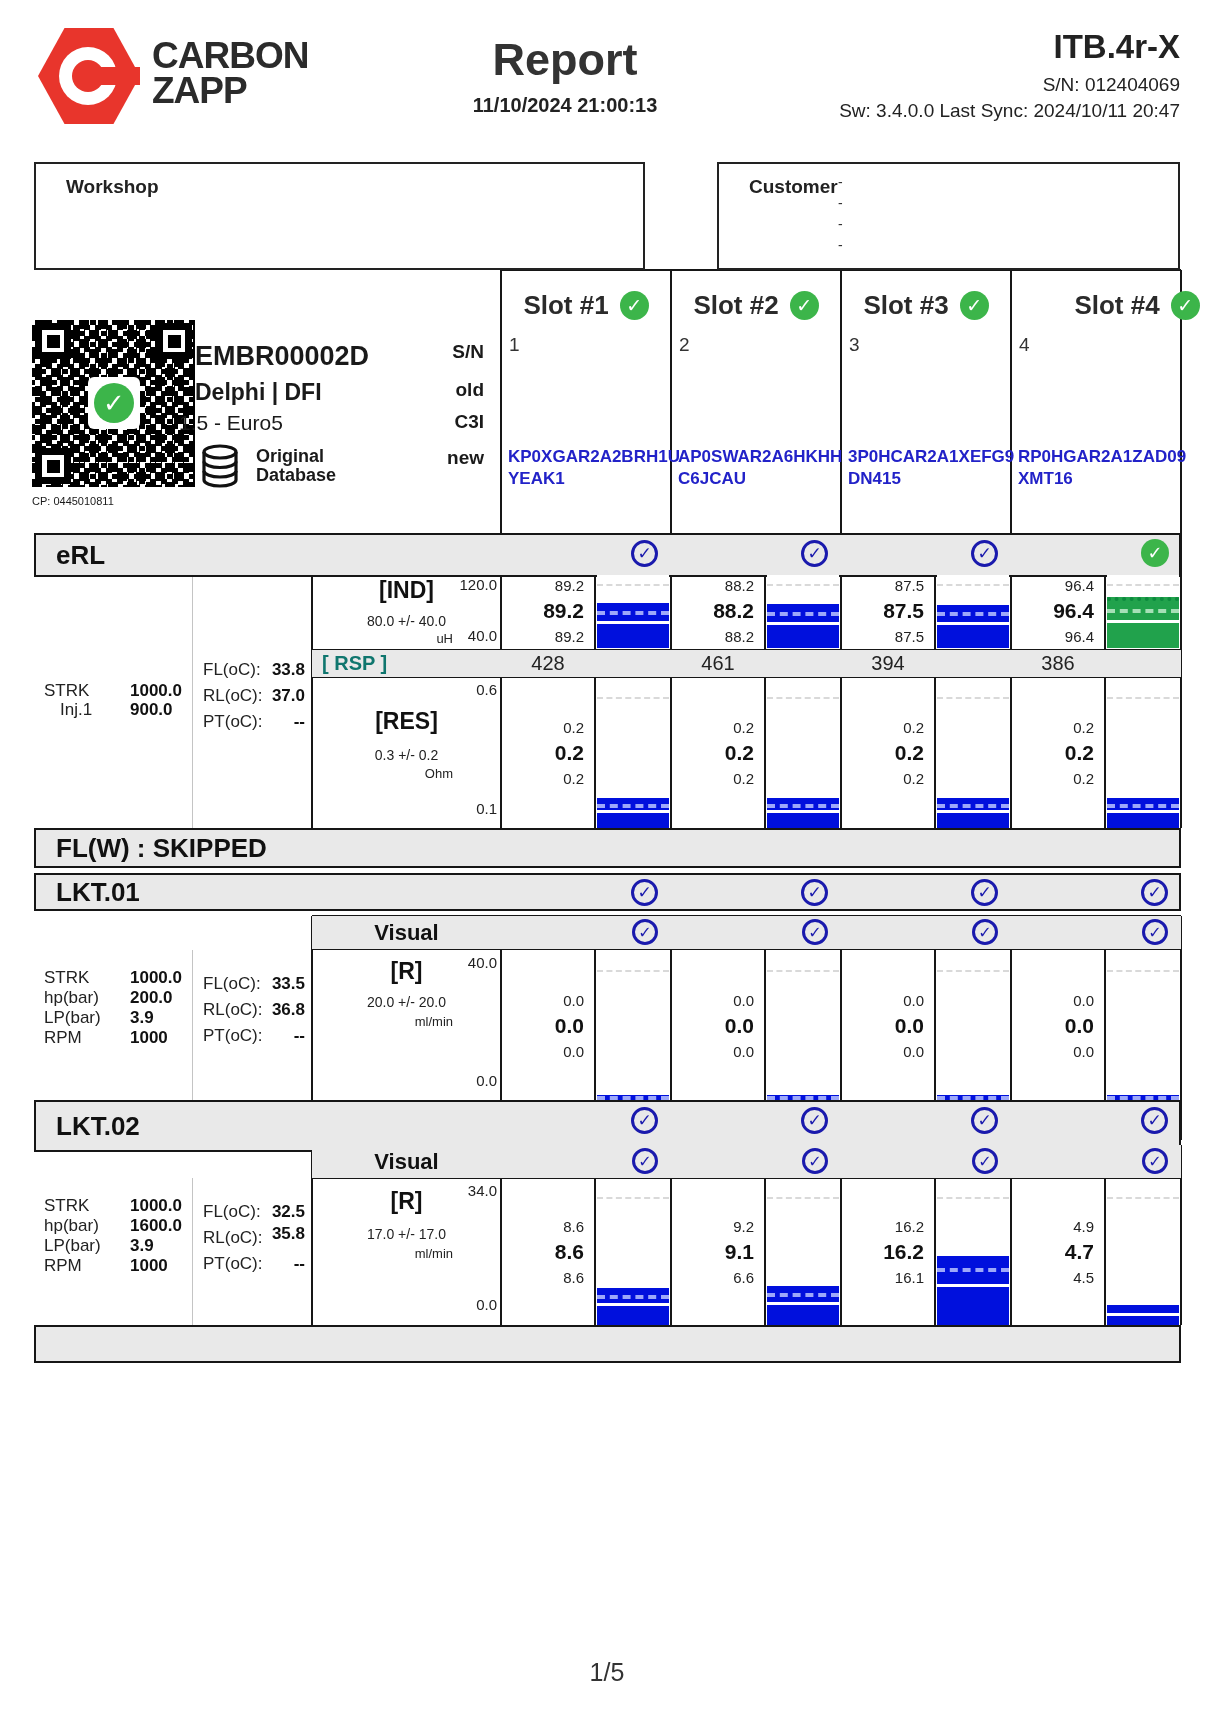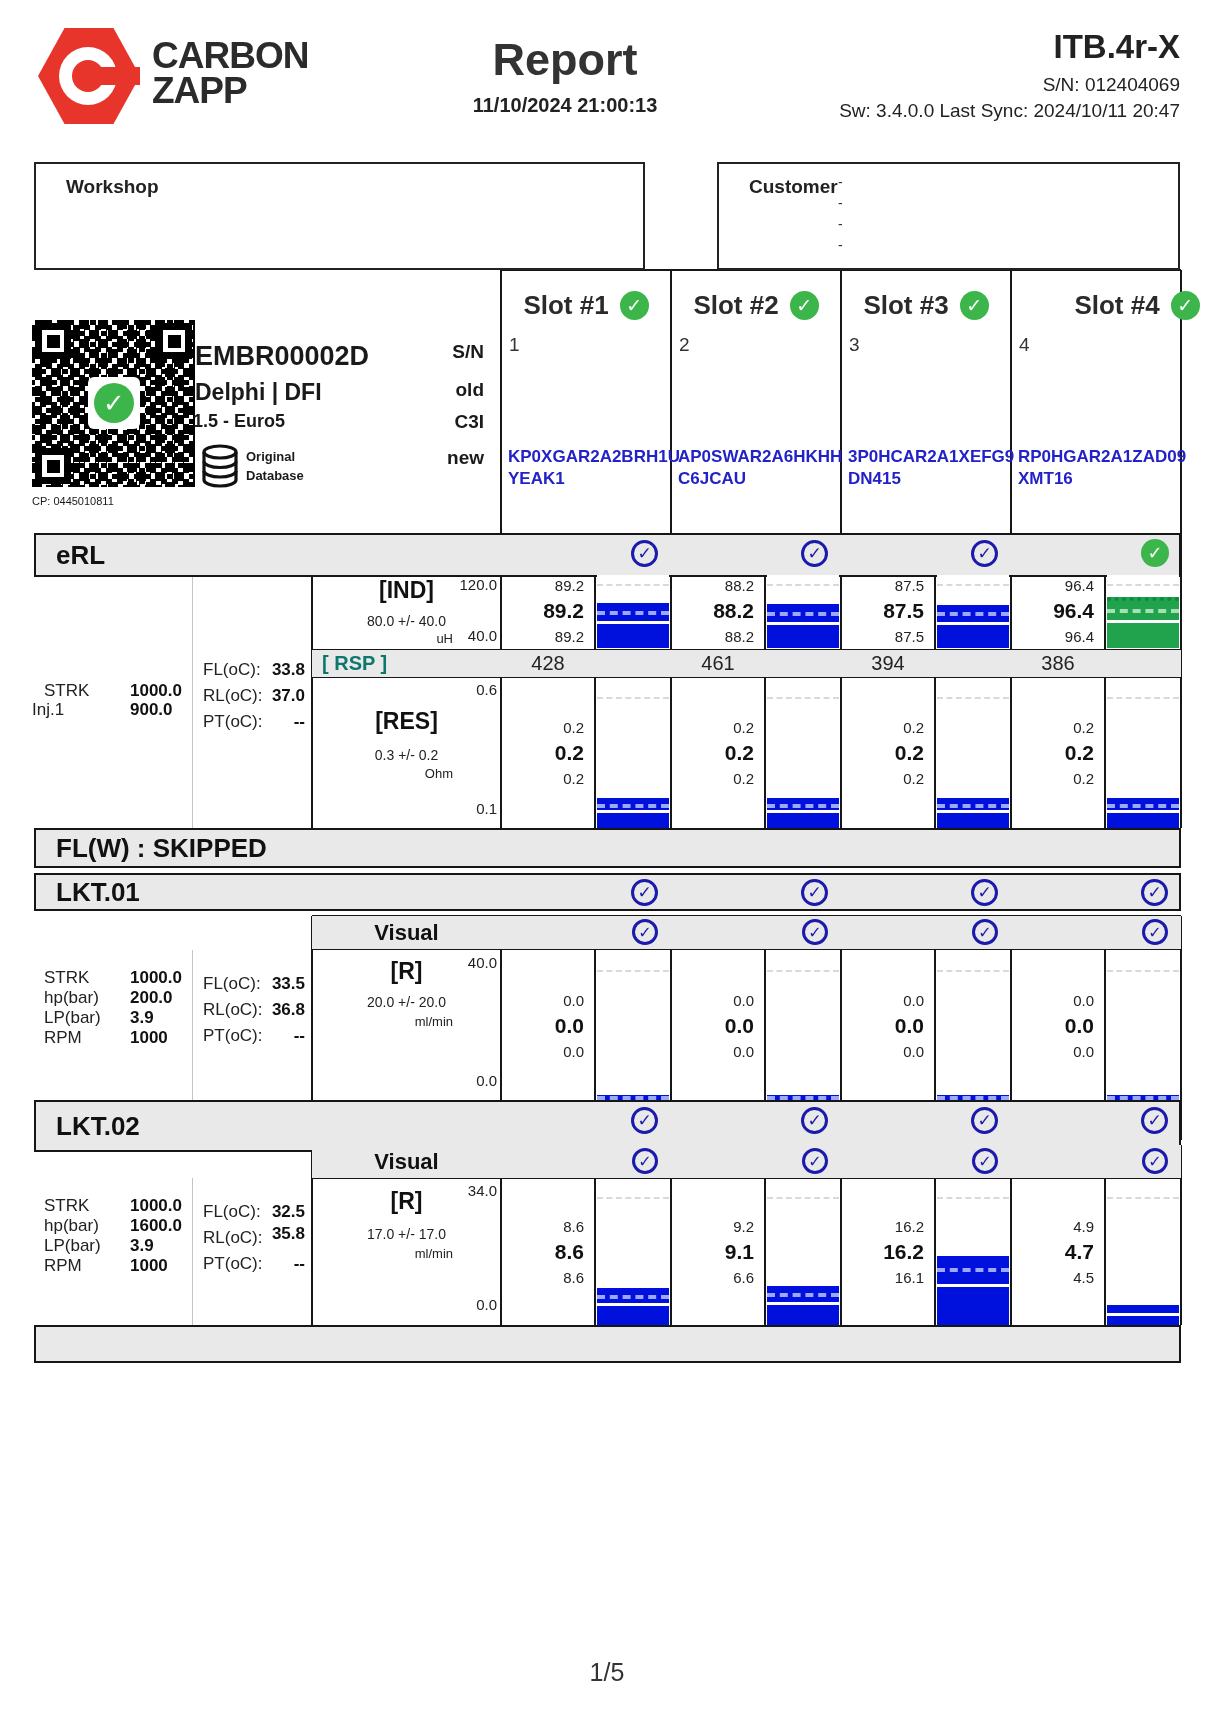--- a/index.html
+++ b/index.html
@@ -37,22 +37,22 @@
 
   
   .ckg{display:inline-flex;align-items:center;justify-content:center;background:#3cb54a;color:#fff;border-radius:50%;font-weight:bold;width:29px;height:29px;font-size:19px}
   .ckb{display:inline-flex;align-items:center;justify-content:center;border:3px solid #1a1aad;color:#1a1aad;border-radius:50%;font-weight:900;width:27px;height:27px;font-size:17px;background:#e9e9e9}
   .s40{width:40px;height:40px;font-size:26px}
   .s26{width:26px;height:26px;font-size:16px}
 
   
   .embr{left:195px;top:341px;font-size:27px;font-weight:bold}
   .ibrand{left:195px;top:379px;font-size:23px;font-weight:bold}
-  .iengine{left:193px;top:411px;font-size:18px;font-weight:bold}
-  .dbtxt{left:246px;top:447px;font-size:13px;font-weight:bold;line-height:19px}
+  .iengine{left:179px;top:411px;font-size:21px;font-weight:normal}
+  .dbtxt{left:256px;top:447px;font-size:18px;font-weight:bold;line-height:19px}
   .cp{left:32px;top:495px;font-size:11px}
   .sncol{left:312px;width:172px;text-align:right;font-size:19px;font-weight:bold}
 
   
   .shead{top:290px;width:170px;display:flex;justify-content:center;align-items:center;gap:11px;font-size:26px;font-weight:bold;color:#2b2b2b}
   .snum{top:334px;font-size:19px;color:#333}
   .scode{top:446px;width:164px;font-size:17px;font-weight:bold;color:#2222c8;line-height:22px}
 
   
   .bar-section{position:absolute;left:34px;width:1147px;background:#e9e9e9;border:2px solid #161616;display:flex;align-items:center}
@@ -220,21 +220,21 @@
 <div class="bar-section" style="top:533px;height:44px">
   <span class="t">eRL</span>
 </div>
 <span class="ckb abs" style="left:631px;top:540px">✓</span>
 <span class="ckb abs" style="left:801px;top:540px">✓</span>
 <span class="ckb abs" style="left:971px;top:540px">✓</span>
 <span class="ckg abs" style="left:1141px;top:539px;width:28px;height:28px;font-size:18px">✓</span>
 
 <div class="abs pl" style="left:44px;top:681px">STRK</div>
 <div class="abs pv" style="left:130px;top:681px">1000.0</div>
-<div class="abs pl" style="left:32px;top:700px">Inj.1</div>
+<div class="abs pl" style="left:60px;top:700px">Inj.1</div>
 <div class="abs pv" style="left:130px;top:700px">900.0</div>
 <div class="abs tl" style="left:203px;top:660px">FL(oC):</div>
 <div class="abs tv" style="left:255px;top:660px">33.8</div>
 <div class="abs tl" style="left:203px;top:686px">RL(oC):</div>
 <div class="abs tv" style="left:255px;top:686px">37.0</div>
 <div class="abs tl" style="left:203px;top:712px">PT(oC):</div>
 <div class="abs tv" style="left:255px;top:712px">--</div>
 
 <div class="tname" style="top:577px">[IND]</div>
 <div class="ttol" style="top:613px">80.0 +/- 40.0</div>

